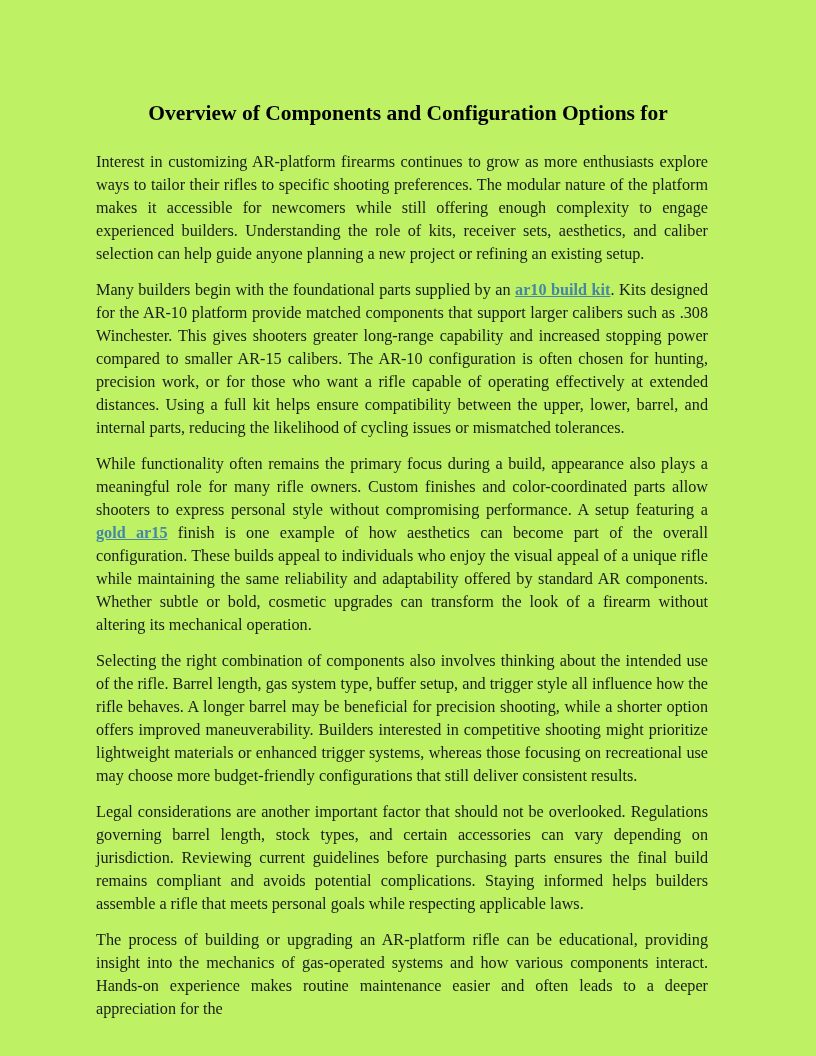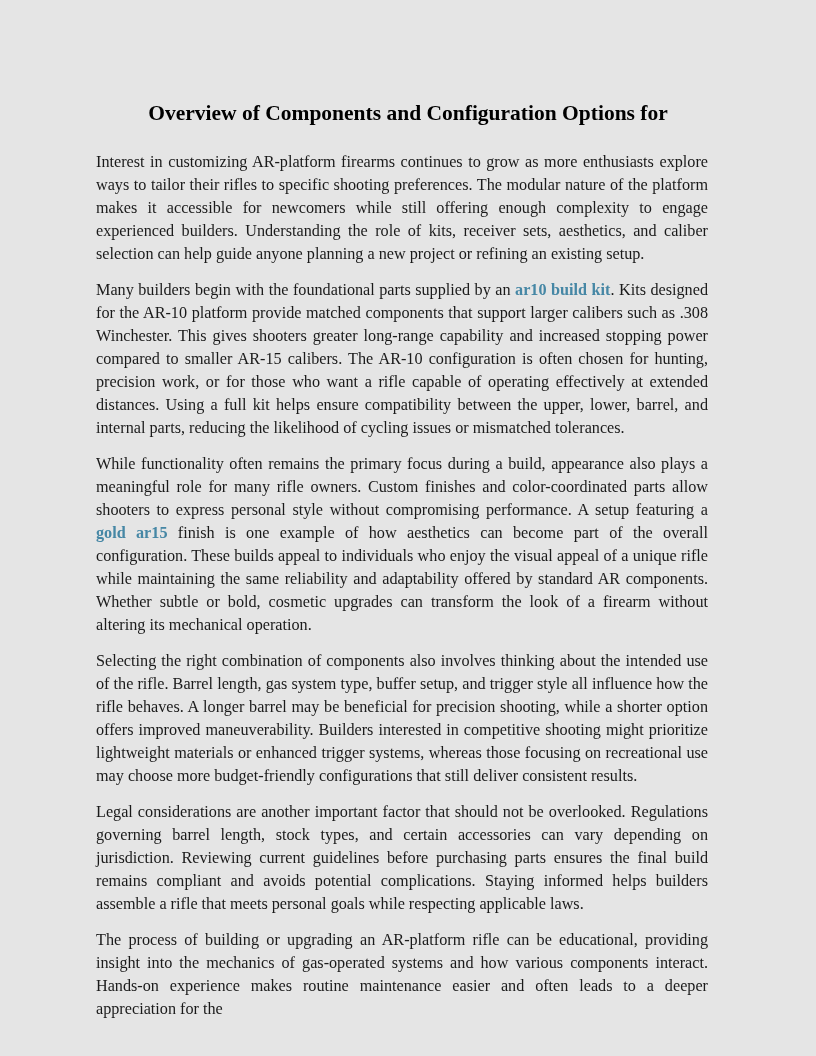--- a/index.html
+++ b/index.html
@@ -4,21 +4,21 @@
 <style>
   html, body {
     margin: 0;
     padding: 0;
     background: #ffffff;
   }
   .page {
     width: 816px;
     height: 1056px;
     box-sizing: border-box;
-    background: #e5e5e5;
+    background: #bef264;
     padding: 97px 96px 0 96px;
     font-family: "Liberation Serif", "DejaVu Serif", serif;
     color: #1a1a1a;
     overflow: hidden;
   }
   .doc-title {
     font-size: 21.5px;
     font-weight: bold;
     text-align: center;
     line-height: 33px;
@@ -28,20 +28,21 @@
   .para {
     font-size: 16.2px;
     line-height: 23px;
     text-align: justify;
     margin: 0 12px 13px 0;
     color: #1a1a1a;
   }
   .doc-link {
     color: #4687a5;
     font-weight: bold;
+    text-decoration: underline;
     cursor: pointer;
   }
 </style>
 </head>
 <body>
 
 <div class="page">
 
   <h1 class="doc-title">
     <span>Overview of Components and Configuration Options for</span><br>

